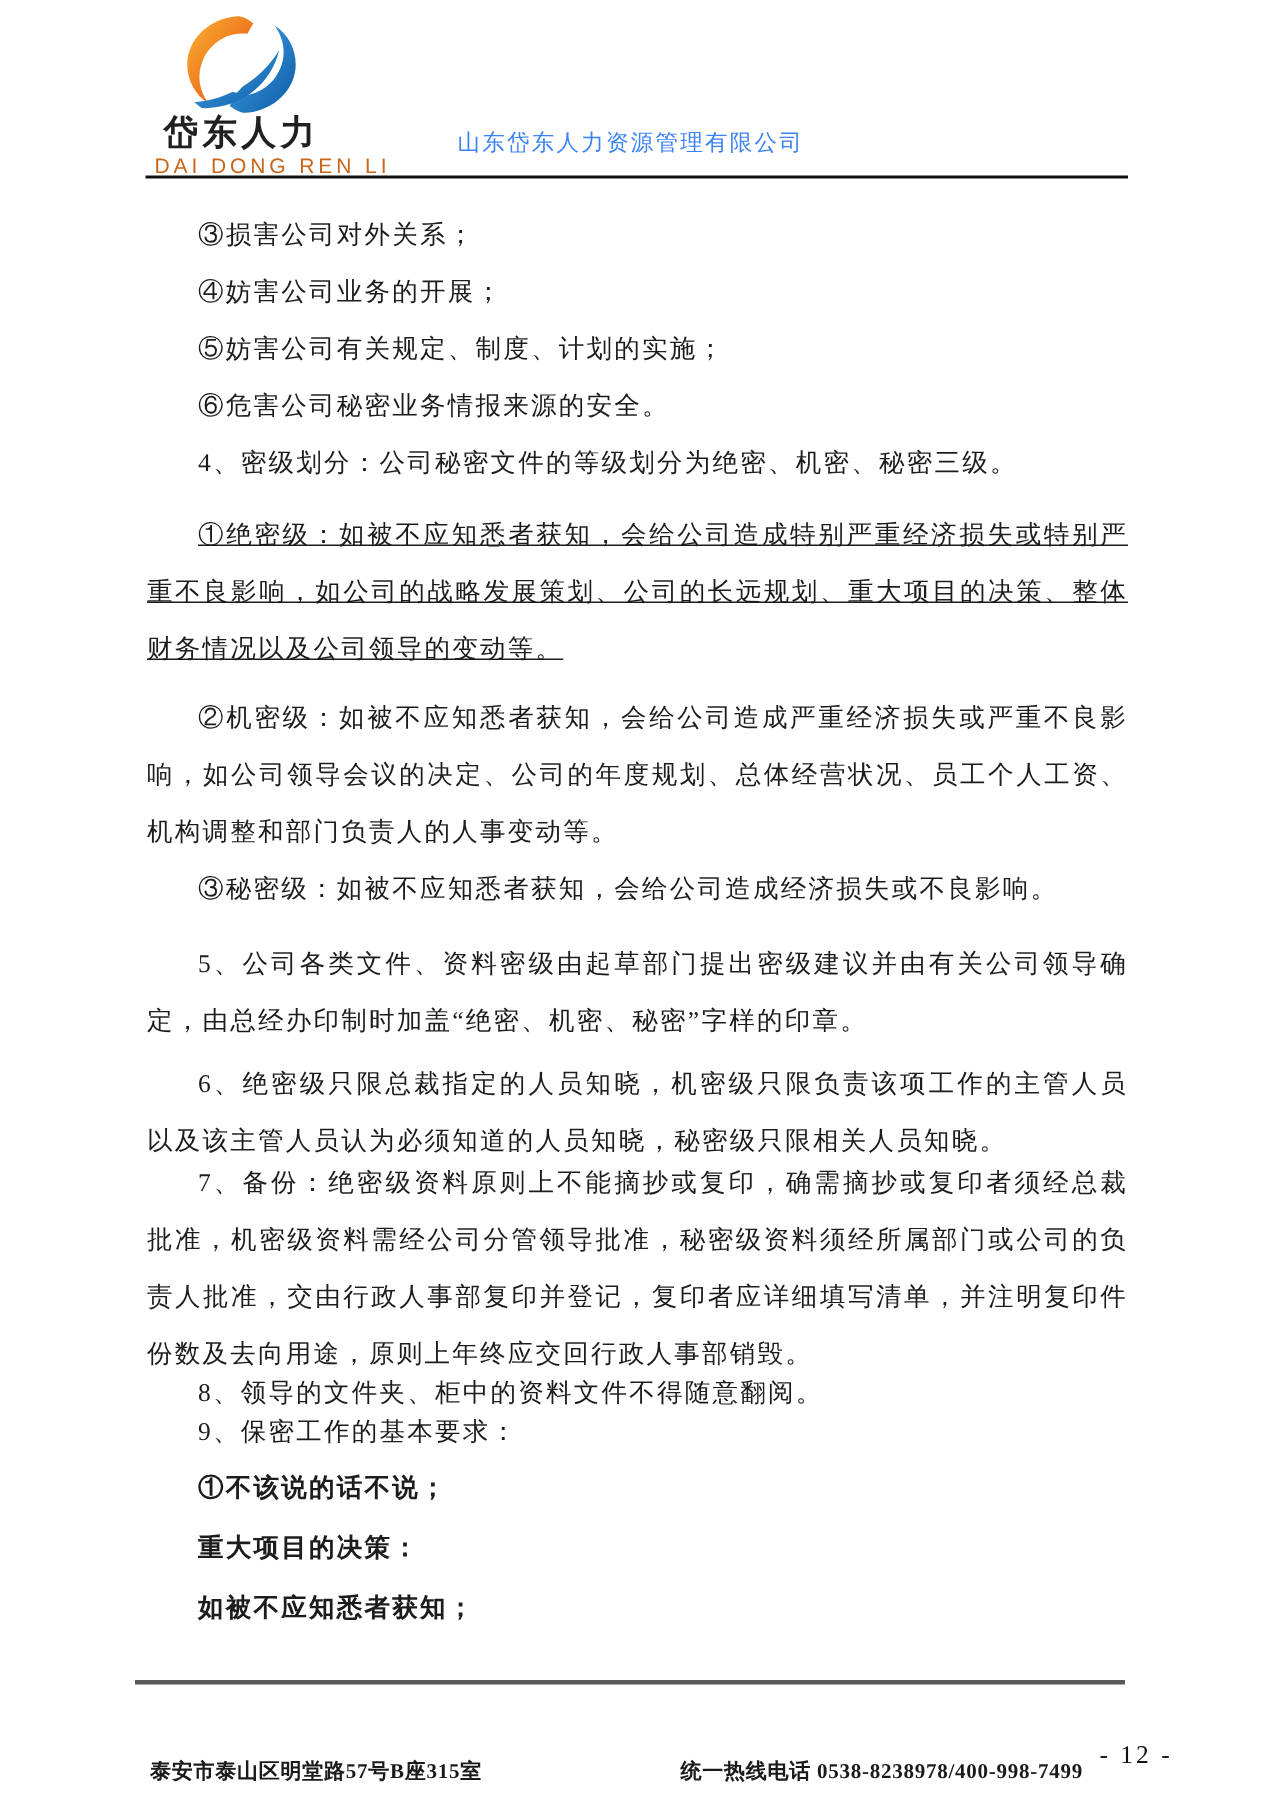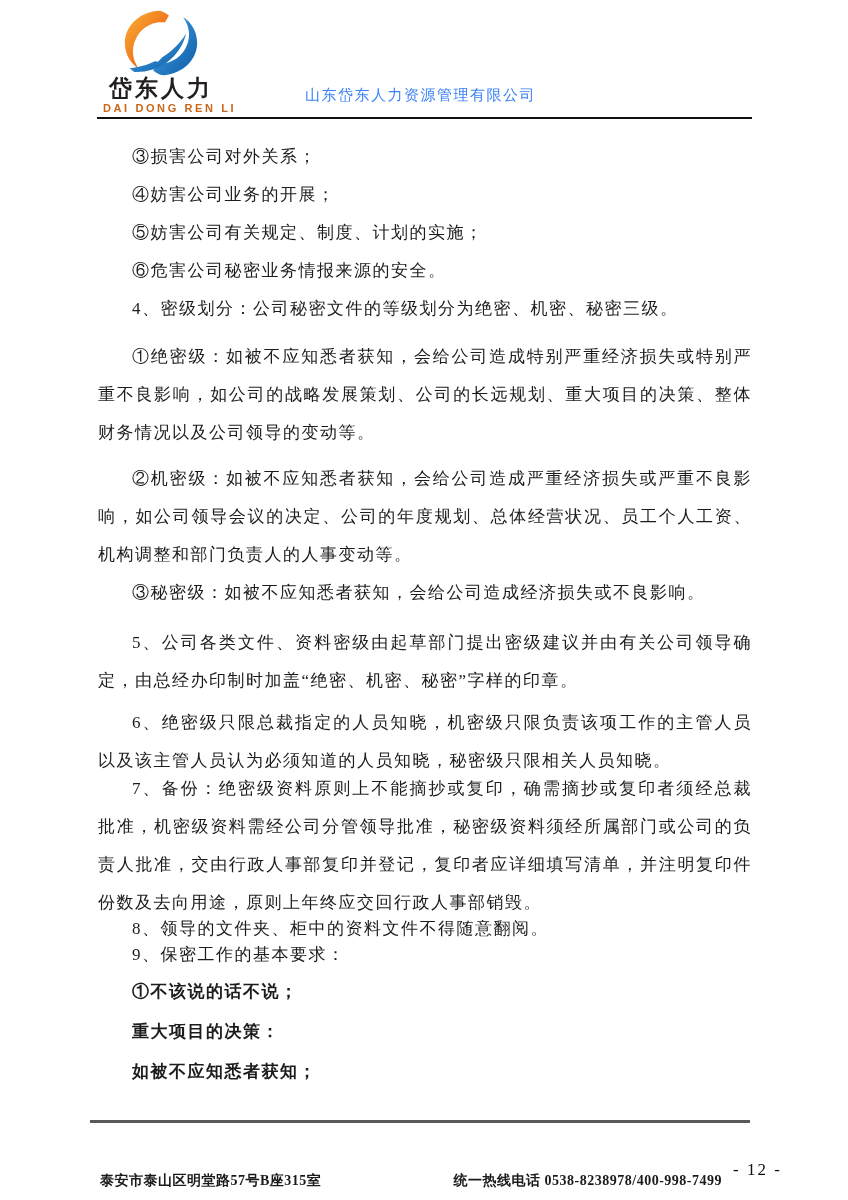--- a/index.html
+++ b/index.html
@@ -28,22 +28,22 @@
     font-family: "Liberation Sans", "DejaVu Sans", sans-serif;
     font-weight: 700;
     font-size: 23px;
     letter-spacing: 3px;
     color: #231f20;
     white-space: nowrap;
     line-height: 1.0;
   }
   .brand-en {
     font-family: "Liberation Sans", "DejaVu Sans", sans-serif;
-    font-weight: 700;
-    font-size: 11px;
+    font-weight: 400;
+    font-size: 14px;
     letter-spacing: 2.6px;
     color: #c9661a;
     white-space: nowrap;
     margin-top: 2px;
   }
   .company-name {
     position: absolute;
     left: 305px;
     top: 86px;
     font-size: 15px;
@@ -68,21 +68,21 @@
     width: 654px;
   }
   .para {
     font-size: 17px;
     line-height: 38px;
     letter-spacing: 1.5px;
     text-align: justify;
     text-indent: 2em;
     color: #1c1c1c;
   }
-  .mt10 { margin-top: 10px; }
+  .mt10 { margin-top: 10px; text-decoration: underline; }
   .mt8  { margin-top: 8px; }
   .mt12 { margin-top: 12px; }
   .mt4  { margin-top: 4px; }
   .mtn10 { margin-top: -10px; }
   .mtn6  { margin-top: -6px; }
   .lh-tight { line-height: 26px; }
   .lh-mid   { line-height: 40px; font-weight: bold; }
 
   
   .footer-rule {

